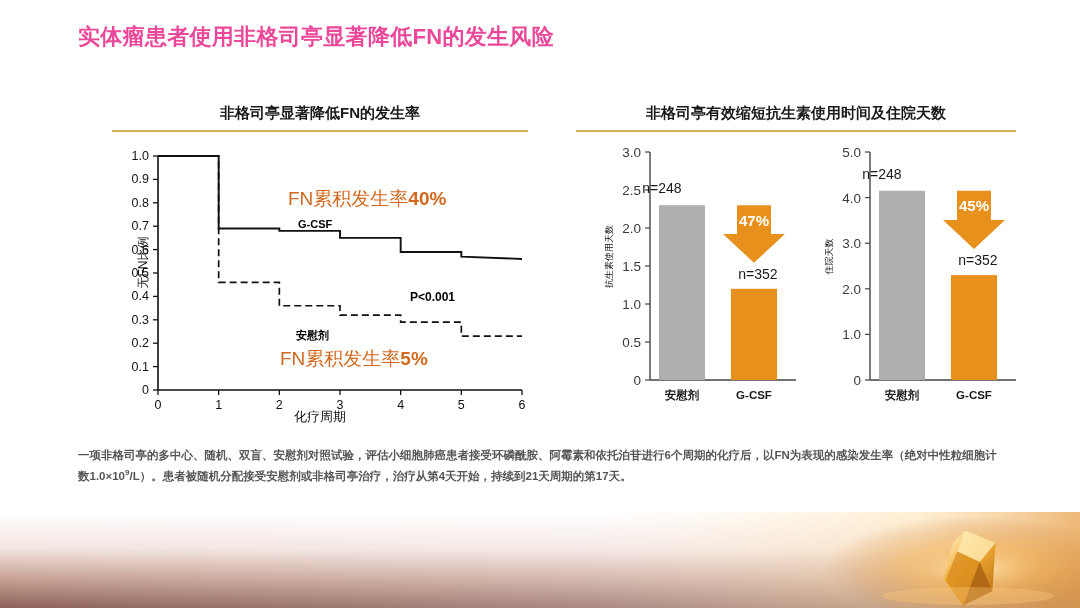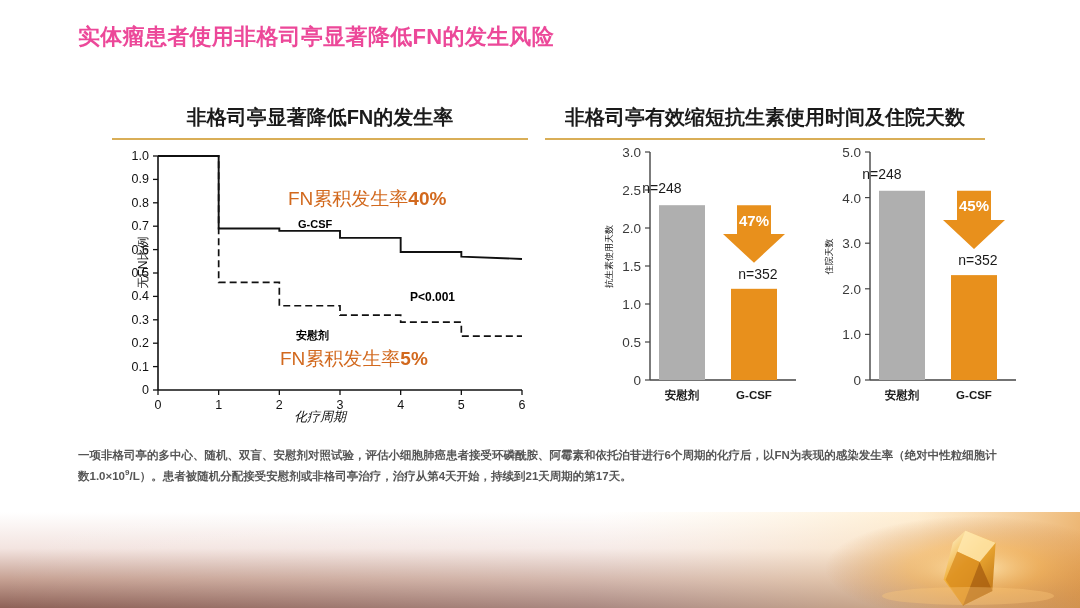--- a/index.html
+++ b/index.html
@@ -12,36 +12,36 @@
   
   .title-block { position:absolute; left:78px; top:22px; }
   .title-line {
     font-size:22px; font-weight:bold; color:#ec4899;
     line-height:29px; letter-spacing:.3px; white-space:nowrap;
   }
 
   
   .sub-wrap { position:absolute; }
   .sub-text {
-    font-size:20px; font-weight:bold; color:#1a1a1a;
+    font-size:15px; font-weight:bold; color:#1a1a1a;
     text-align:center; white-space:nowrap;
   }
   .sub-rule { height:2px; background:#D9AE57; margin-top:7px; }
 
   
   #km-panel { position:absolute; left:110px; top:142px; width:420px; height:280px; }
   .km-plot  { position:absolute; left:0; top:0; width:420px; height:280px; }
   .km-ylabel {
     position:absolute; left:-22px; top:112px; width:110px;
     transform:rotate(-90deg); transform-origin:center;
     font-size:12px; color:#111; text-align:center; white-space:nowrap;
   }
   .km-xlabel {
     position:absolute; left:0; top:266px; width:420px;
-    text-align:center; font-size:13px; color:#111;font-style:italic;
+    text-align:center; font-size:13px; color:#111;
   }
   .ann {
     position:absolute; white-space:nowrap; color:#D2691E;
     font-size:19px;
   }
   .ann b { font-weight:bold; }
   .lbl-small {
     position:absolute; white-space:nowrap; color:#000;
     font-size:11px; font-weight:bold;
   }
@@ -71,21 +71,21 @@
 
 <div class="title-block">
   <div class="title-line">实体瘤患者使用非格司亭显著降低FN的发生风险</div>
 </div>
 
 <div class="sub-wrap" style="left:112px; top:104px; width:416px;">
   <div class="sub-text">非格司亭显著降低FN的发生率</div>
   <div class="sub-rule"></div>
 </div>
 
-<div class="sub-wrap" style="left:545px; top:104px; width:440px;">
+<div class="sub-wrap" style="left:576px; top:104px; width:440px;">
   <div class="sub-text">非格司亭有效缩短抗生素使用时间及住院天数</div>
   <div class="sub-rule"></div>
 </div>
 
 <div id="km-panel">
 
   <div class="km-ylabel">无FN比例</div>
 
   <svg class="km-plot" viewBox="0 0 420 280">
 

